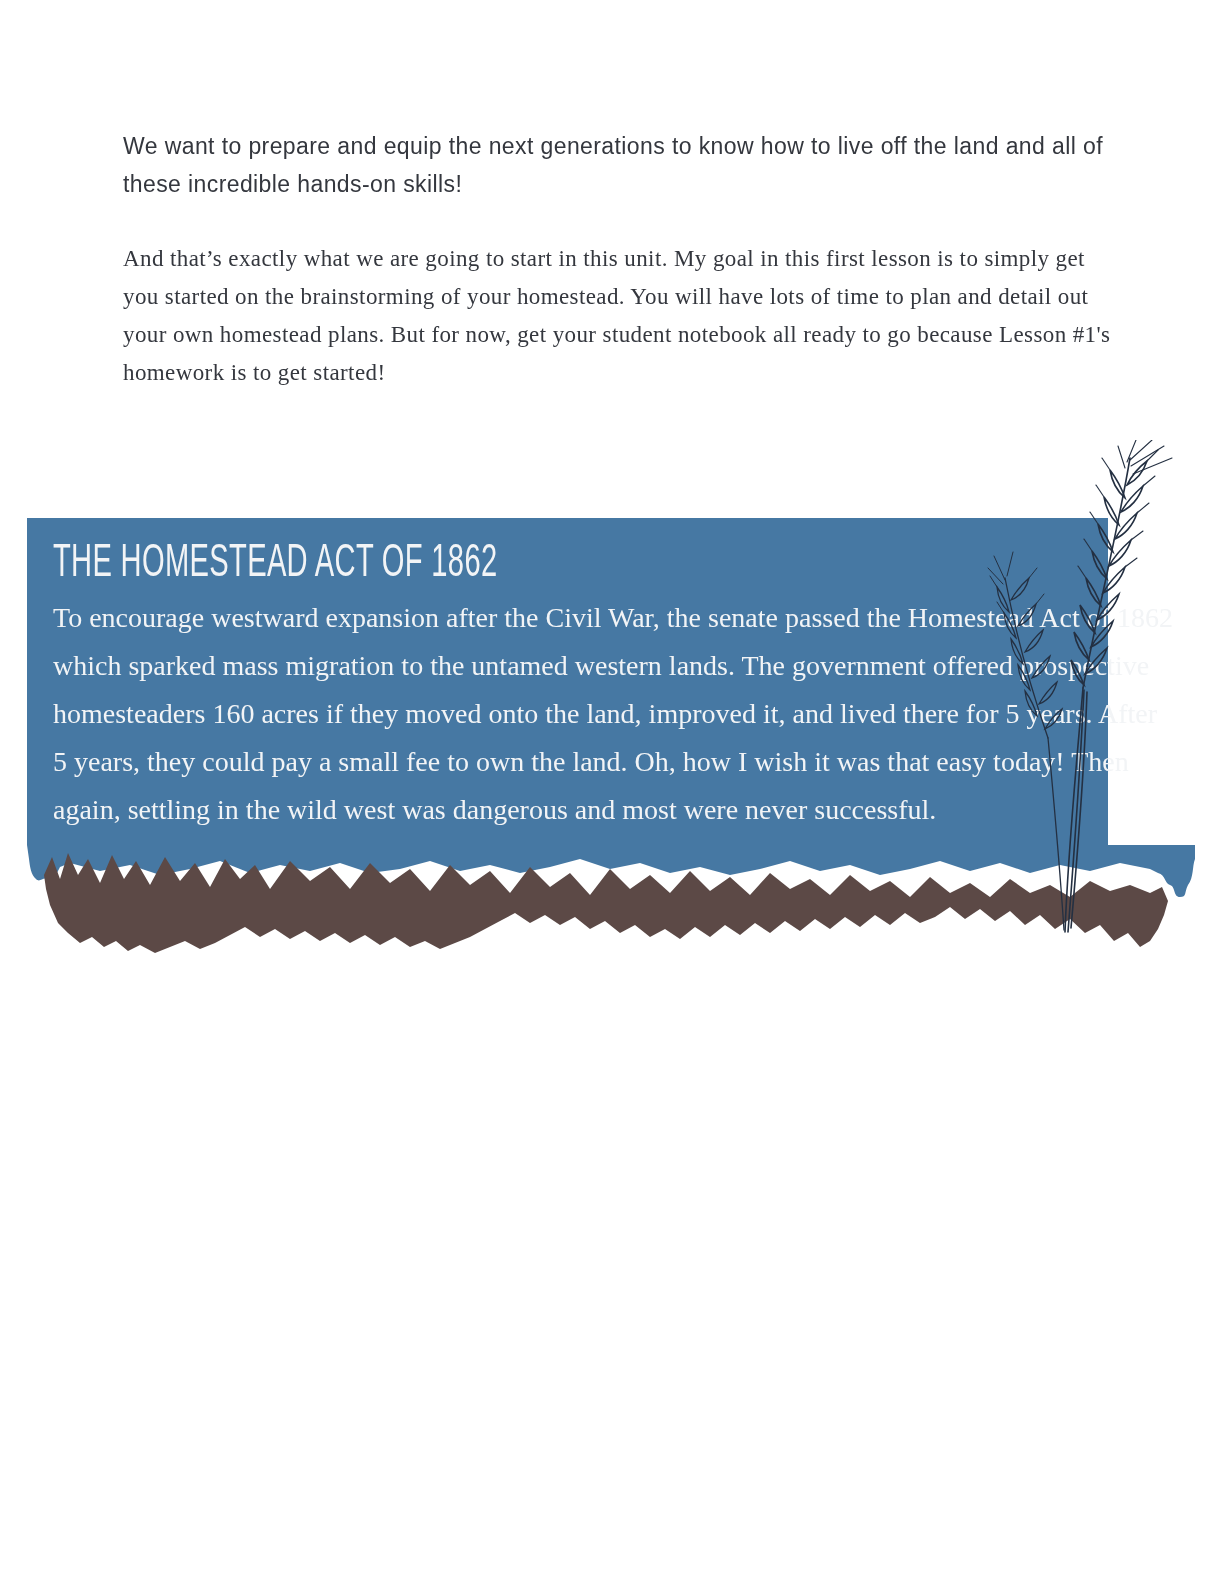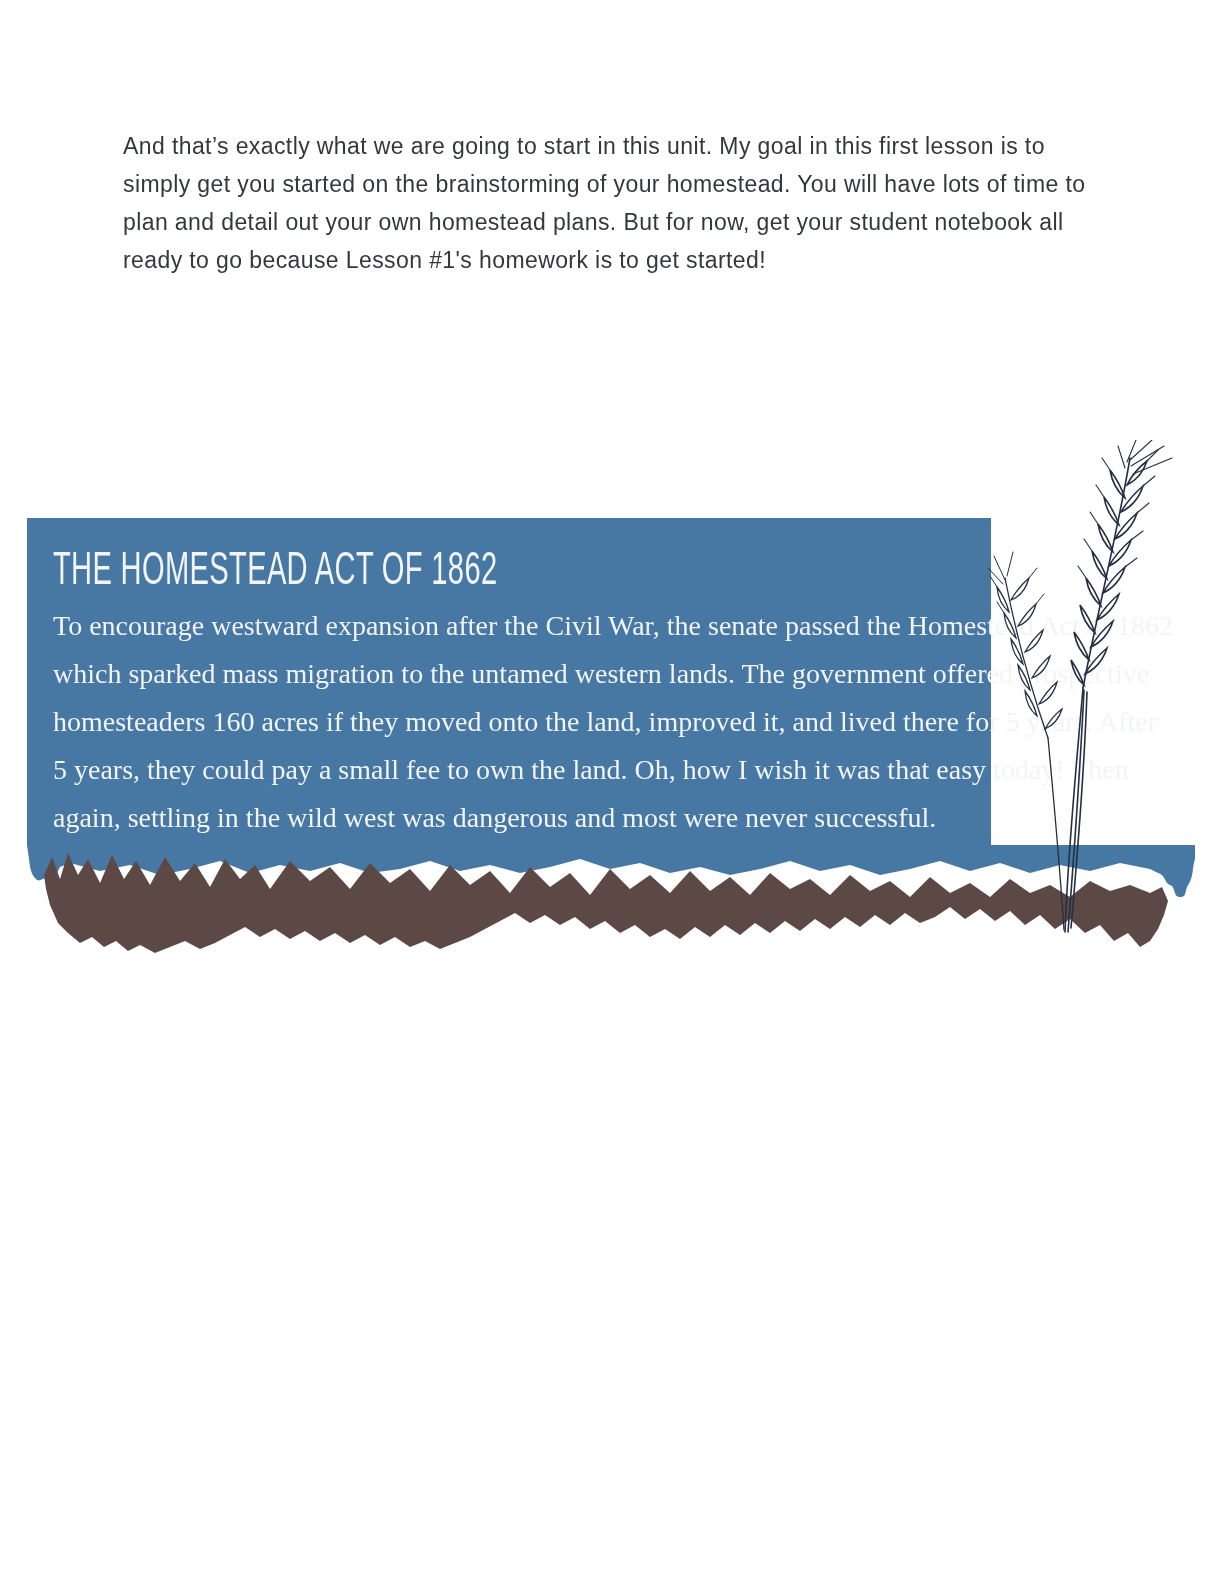--- a/index.html
+++ b/index.html
@@ -22,24 +22,24 @@
   
   .intro{
     position:absolute;left:123px;top:127px;width:990px;
     color:var(--intro-text);
     font-size:23px;line-height:38px;letter-spacing:.4px;
   }
   .intro p{margin:0;}
   .intro p + p{margin-top:37px;font-family:Liberation Serif, serif;}
   
   .panel{
-    position:absolute;left:27px;top:518px;width:964px;height:327px;
+    position:absolute;left:27px;top:518px;width:1081px;height:327px;
     background:var(--panel-blue);
     box-sizing:border-box;
-    padding:24px 0 0 26px;
+    padding:16px 0 0 26px;
     z-index:1;
   }
   .panel-title{
     margin:0;
     font-family:"Liberation Sans",sans-serif;
     font-weight:400;
     font-size:47px;
     line-height:52px;
     color:var(--panel-text);
     white-space:nowrap;
@@ -72,20 +72,21 @@
     fill:none;
     stroke-linecap:round;
   }
 </style>
 </head>
 <body>
 
 <div class="page">
 
   <section class="intro">
+    <p>We want to prepare and equip the next generations to know how to live off the land and all of these incredible hands-on skills!</p>
     <p>And that’s exactly what we are going to start in this unit. My goal in this first lesson is to simply get you started on the brainstorming of your homestead. You will have lots of time to plan and detail out your own homestead plans. But for now, get your student notebook all ready to go because Lesson #1's homework is to get started!</p>
   </section>
 
   <section class="panel">
     <h1 class="panel-title">THE HOMESTEAD ACT OF 1862</h1>
     <p class="panel-body">To encourage westward expansion after the Civil War, the senate passed the Homestead Act of 1862 which sparked mass migration to the untamed western lands. The government offered prospective homesteaders 160 acres if they moved onto the land, improved it, and lived there for 5 years. After 5 years, they could pay a small fee to own the land. Oh, how I wish it was that easy today! Then again, settling in the wild west was dangerous and most were never successful.</p>
   </section>
 
   <svg class="torn" viewBox="0 0 1224 135" aria-hidden="true">
 

